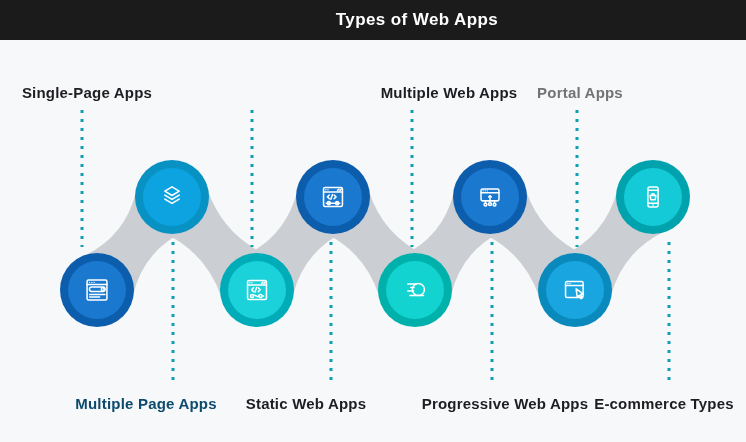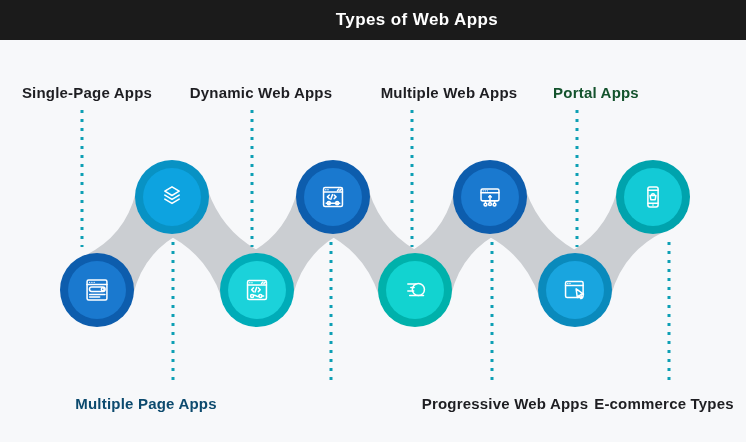--- a/index.html
+++ b/index.html
@@ -62,21 +62,20 @@
           <span class="icon">
             <svg width="34" height="34" viewBox="0 0 36 36" fill="none" stroke="#fff" stroke-width="1.6" stroke-linecap="round" stroke-linejoin="round">
               <polygon points="18,7.2 25.6,11.8 18,16.4 10.4,11.8"></polygon>
               <polyline points="10.4,16 18,20.6 25.6,16"></polyline>
               <polyline points="10.4,20.2 18,24.8 25.6,20.2"></polyline>
             </svg>
           </span>
         </div>
       </div>
       <div class="dotted-line" style="left: 252px; top: 110px; height: 137px; background: repeating-linear-gradient(rgb(13, 159, 180) 0px, rgb(13, 159, 180) 3px, transparent 3px, transparent 9px);"></div>
-      <div class="app-label" style="left: 261px; top: 85px; color: rgb(30, 30, 34);">Dynamic Web Apps</div>
       <div class="node-circle" style="left: 257px; top: 290px; background: rgb(0, 172, 184);">
         <div class="node-inner" style="background: rgb(27, 210, 218);">
           <span class="icon">
             <svg width="34" height="34" viewBox="0 0 36 36" fill="none" stroke="#fff" stroke-width="1.6" stroke-linecap="round" stroke-linejoin="round">
               <rect x="8" y="8" width="20" height="20" rx="1.6"></rect>
               <line x1="8" y1="12.7" x2="28" y2="12.7"></line>
               <circle cx="10.4" cy="10.4" r="0.75" fill="#fff" stroke="none"></circle>
               <circle cx="12.7" cy="10.4" r="0.75" fill="#fff" stroke="none"></circle>
               <line x1="22.8" y1="11.2" x2="24.3" y2="9.5"></line>
               <line x1="25.3" y1="11.2" x2="26.8" y2="9.5"></line>
@@ -85,20 +84,21 @@
               <line x1="17.6" y1="15.3" x2="15.9" y2="20.1"></line>
               <circle cx="12.8" cy="24.4" r="1.6"></circle>
               <circle cx="21.6" cy="24.4" r="1.6"></circle>
               <path d="M14.4,24.1 C15.6,21.9 18.8,26.6 20,24.3"></path>
               <line x1="23.2" y1="24.4" x2="25" y2="24.4"></line>
             </svg>
           </span>
         </div>
       </div>
       <div class="dotted-line" style="left: 331px; top: 242px; height: 138px; background: repeating-linear-gradient(rgb(13, 159, 180) 0px, rgb(13, 159, 180) 3px, transparent 3px, transparent 9px);"></div>
+      <div class="app-label" style="left: 306px; top: 396px; color: rgb(30, 30, 34);">Static Web Apps</div>
       <div class="node-circle" style="left: 333px; top: 197px; background: rgb(13, 93, 173);">
         <div class="node-inner" style="background: rgb(26, 121, 207);">
           <span class="icon">
             <svg width="34" height="34" viewBox="0 0 36 36" fill="none" stroke="#fff" stroke-width="1.6" stroke-linecap="round" stroke-linejoin="round">
               <rect x="8" y="8" width="20" height="20" rx="1.6"></rect>
               <line x1="8" y1="12.7" x2="28" y2="12.7"></line>
               <circle cx="10.4" cy="10.4" r="0.75" fill="#fff" stroke="none"></circle>
               <circle cx="12.7" cy="10.4" r="0.75" fill="#fff" stroke="none"></circle>
               <line x1="22.8" y1="11.2" x2="24.3" y2="9.5"></line>
               <line x1="25.3" y1="11.2" x2="26.8" y2="9.5"></line>
@@ -143,21 +143,21 @@
               <circle cx="18" cy="25.5" r="1.5"></circle>
               <line x1="13.2" y1="22.1" x2="13.2" y2="24.4"></line>
               <circle cx="13.2" cy="26" r="1.5"></circle>
               <line x1="22.8" y1="22.1" x2="22.8" y2="24.4"></line>
               <circle cx="22.8" cy="26" r="1.5"></circle>
             </svg>
           </span>
         </div>
       </div>
       <div class="dotted-line" style="left: 577px; top: 110px; height: 137px; background: repeating-linear-gradient(rgb(13, 159, 180) 0px, rgb(13, 159, 180) 3px, transparent 3px, transparent 9px);"></div>
-      <div class="app-label" style="left: 596px; top: 85px; color: #14532d;">Portal Apps</div>
+      <div class="app-label" style="left: 580px; top: 85px; color: #737373;">Portal Apps</div>
       <div class="node-circle" style="left: 575px; top: 290px; background: rgb(10, 138, 188);">
         <div class="node-inner" style="background: rgb(25, 165, 223);">
           <span class="icon">
             <svg width="34" height="34" viewBox="0 0 36 36" fill="none" stroke="#fff" stroke-width="1.6" stroke-linecap="round" stroke-linejoin="round">
               <rect x="8" y="9" width="18.6" height="17" rx="1.6"></rect>
               <line x1="8" y1="13.2" x2="26.6" y2="13.2"></line>
               <circle cx="10.4" cy="11.1" r="0.75" fill="#fff" stroke="none"></circle>
               <circle cx="12.7" cy="11.1" r="0.75" fill="#fff" stroke="none"></circle>
               <polygon points="19.2,16.8 20.4,25.9 22.5,23.6 24.3,27.2 25.9,26.3 24.1,22.8 27,22.3"></polygon>
             </svg>

